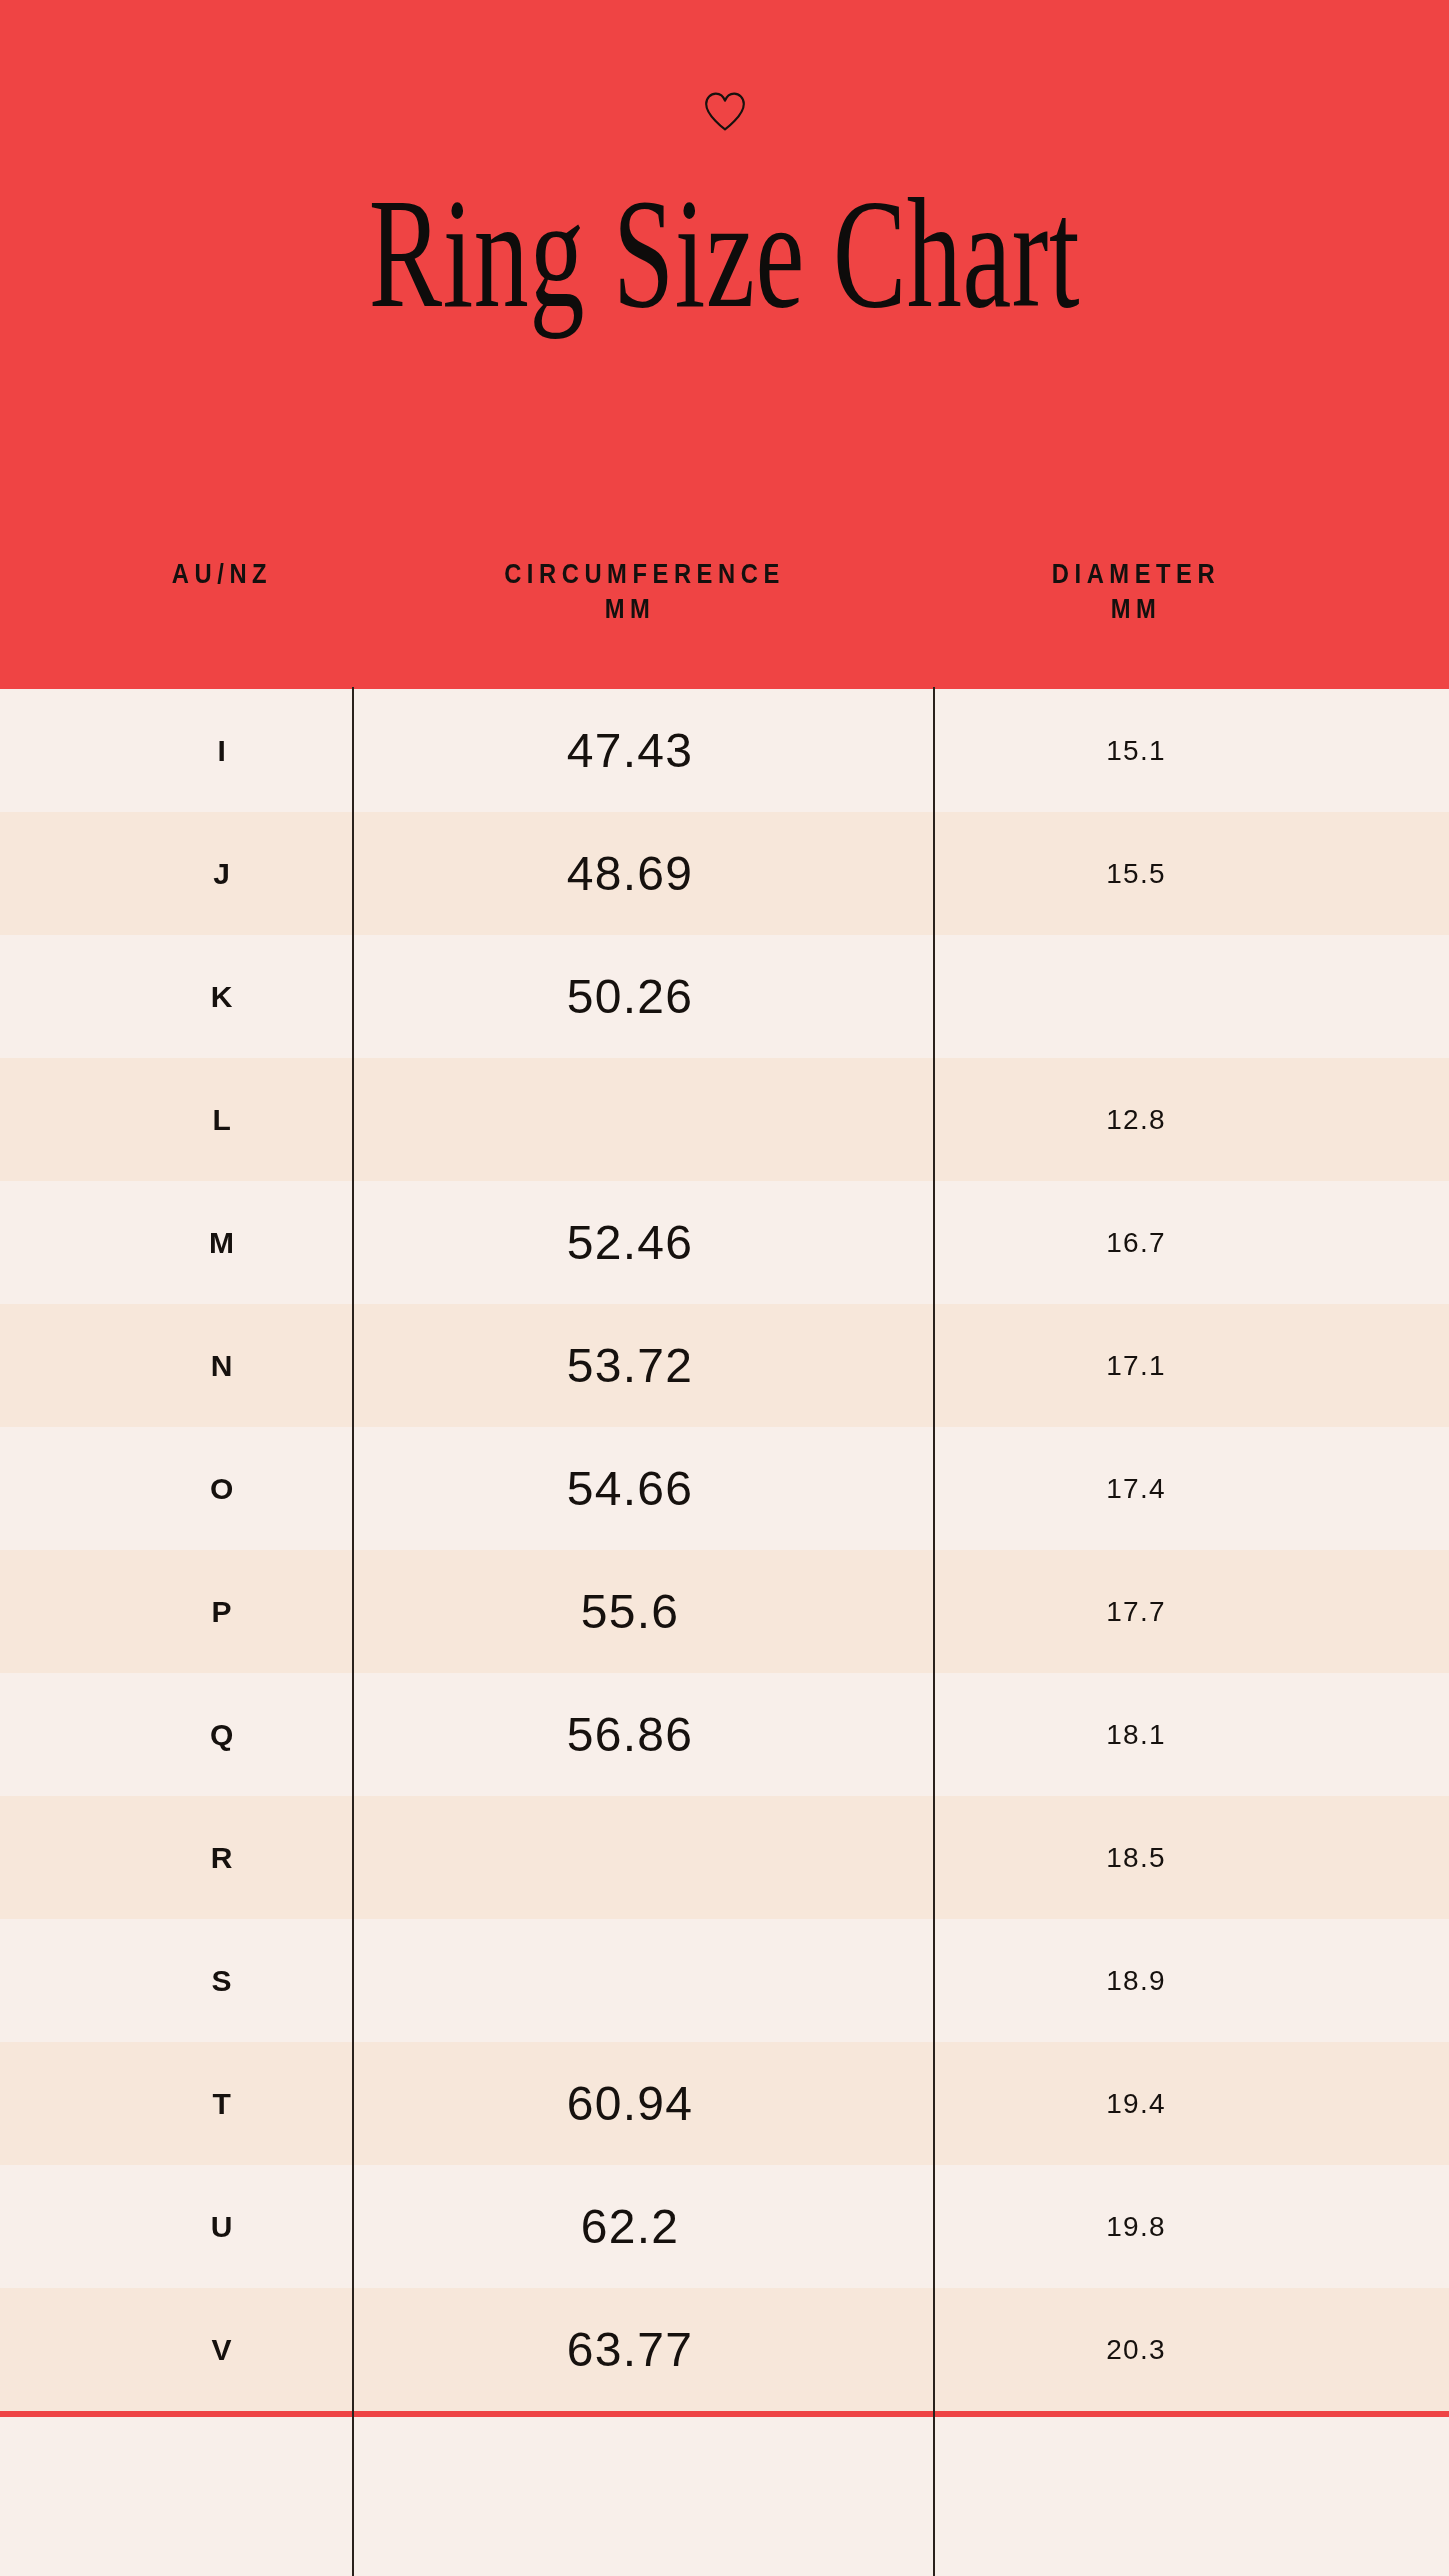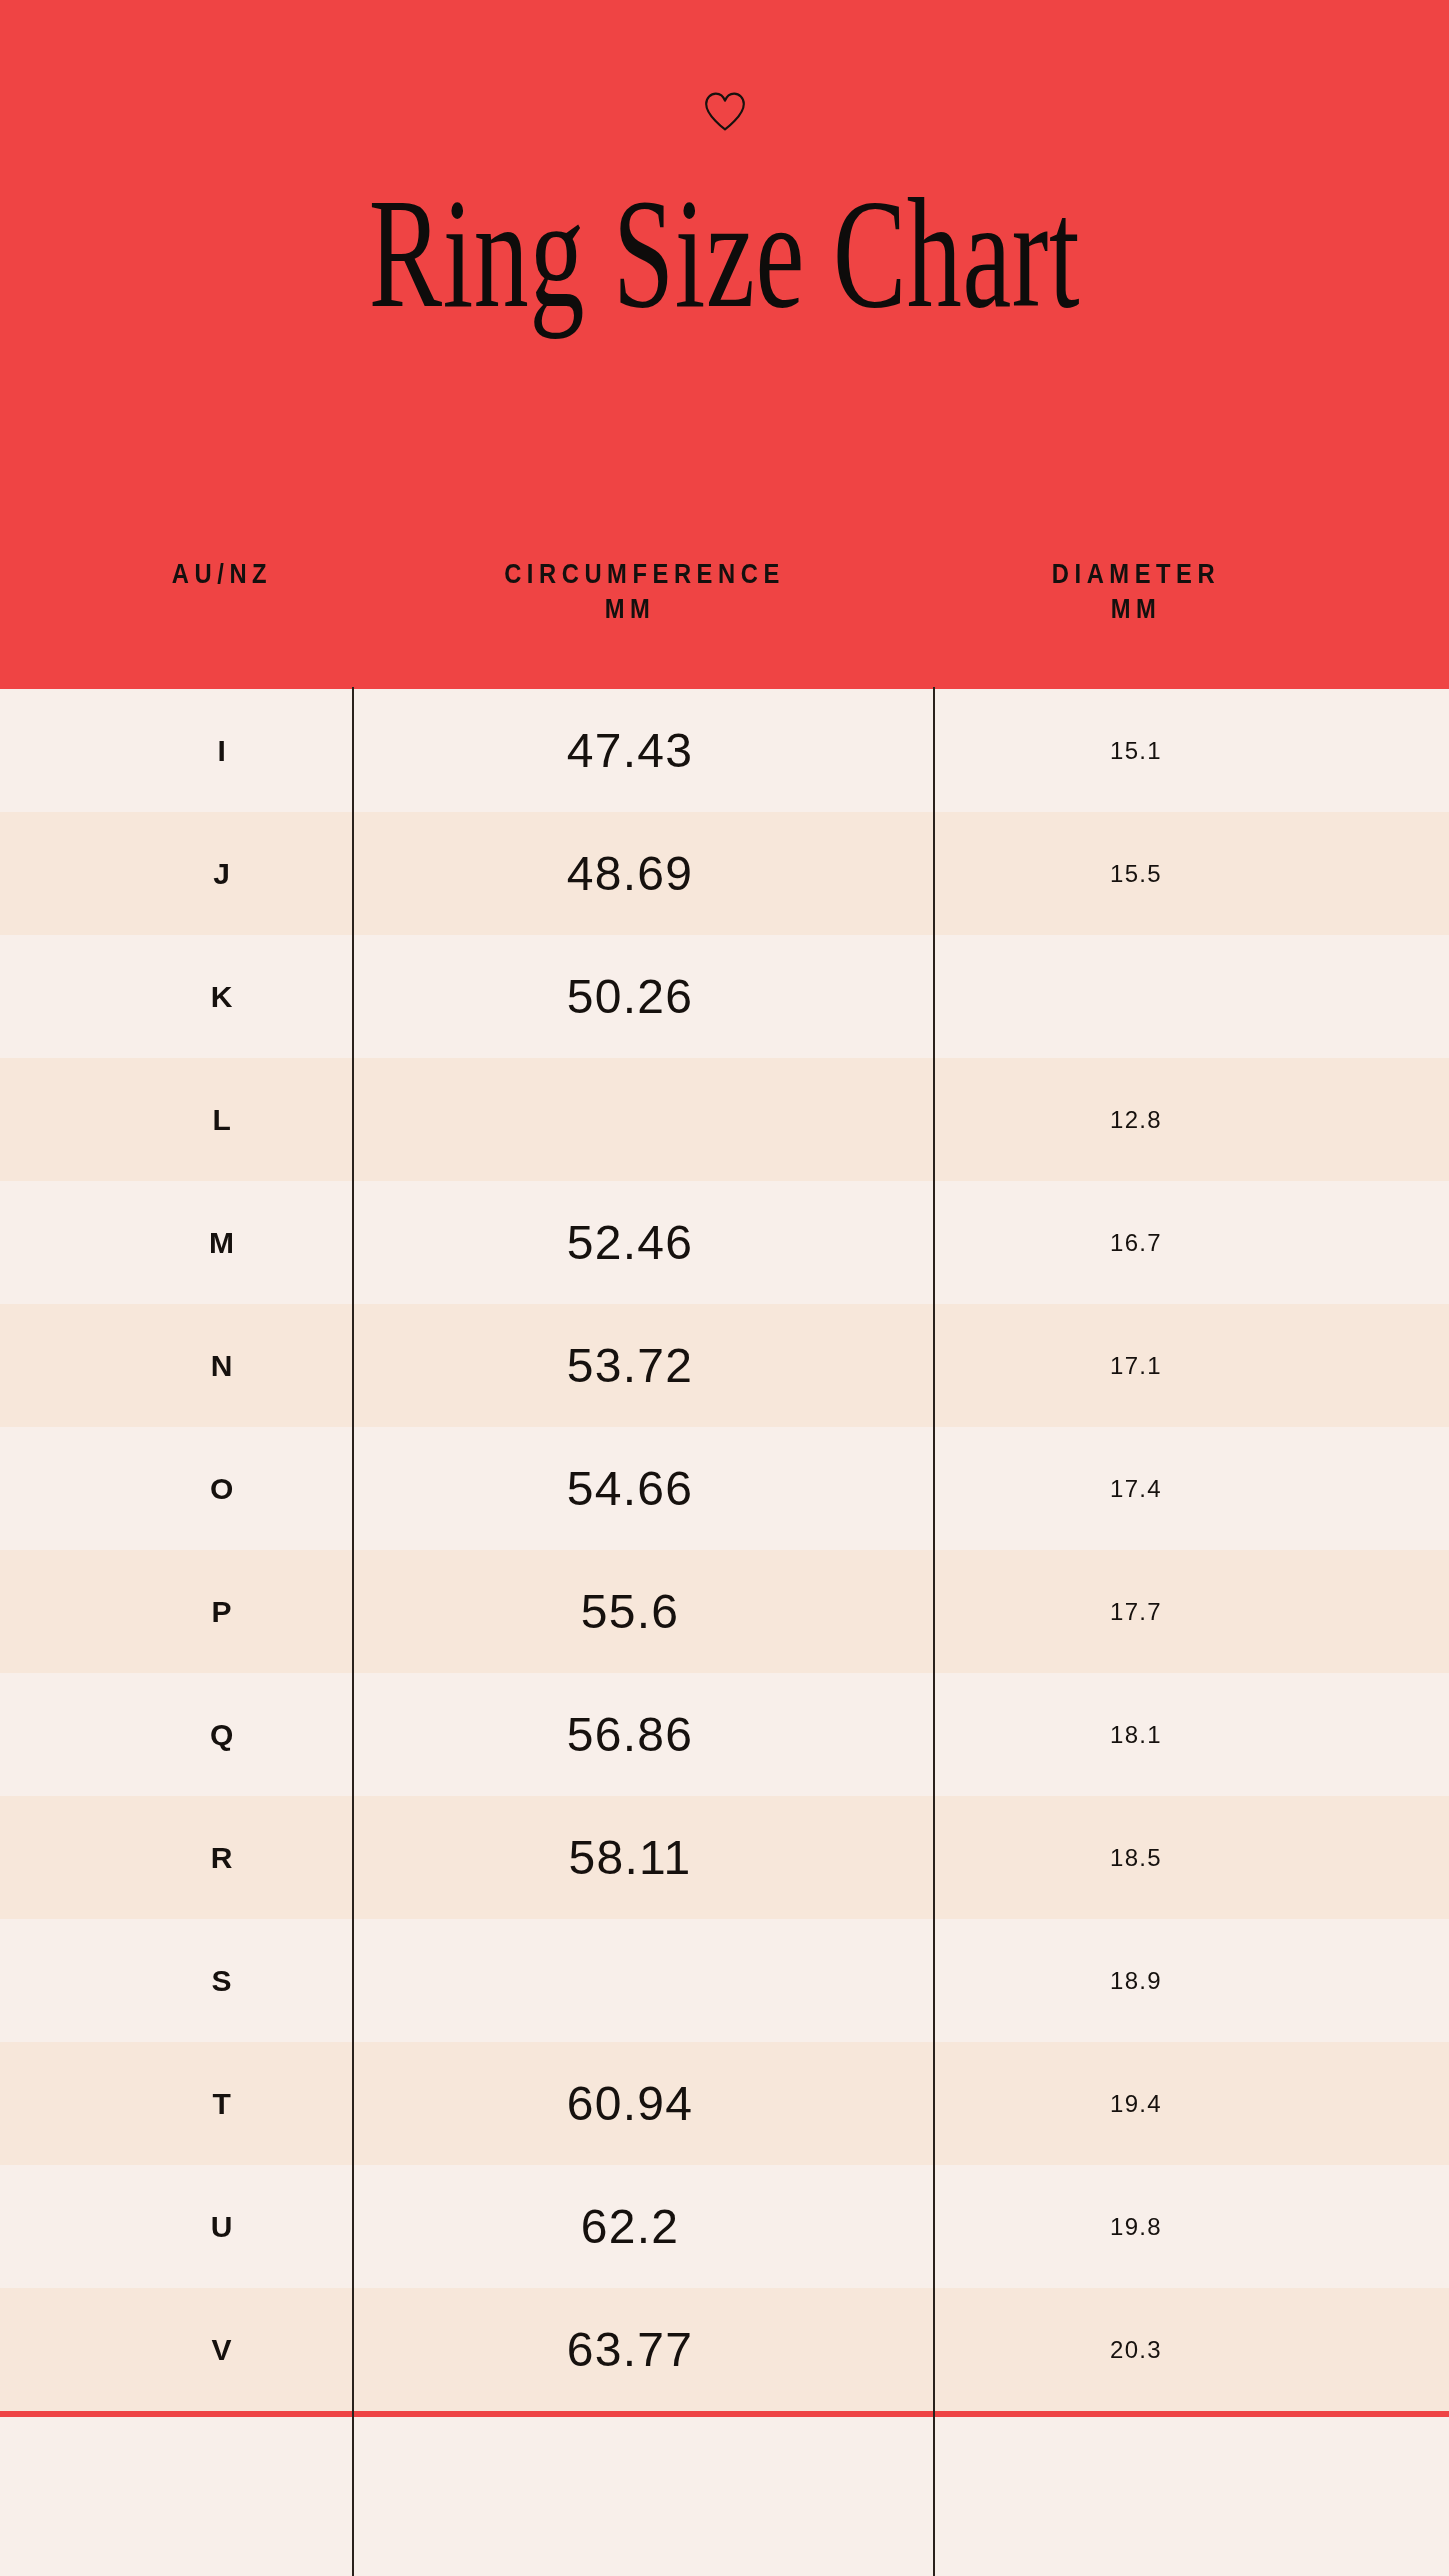--- a/index.html
+++ b/index.html
@@ -129,21 +129,21 @@
     font-family: "Liberation Sans", sans-serif;
     font-weight: 300;
     font-size: 48px;
     letter-spacing: 1.3px;
   }
   .cell-diam {
     left: 1002px;
     width: 268px;
     font-family: "Liberation Sans", sans-serif;
     font-weight: 300;
-    font-size: 24px;
+    font-size: 28px;
     letter-spacing: 1.3px;
   }
 
   
   .vrule {
     position: absolute;
     top: 687px;
     width: 1.8px;
     height: 1889px;
     background: #2A211C;
@@ -230,21 +230,20 @@
         <div class="cell cell-circ">55.6</div>
         <div class="cell cell-diam">17.7</div>
       </div>
       <div class="row">
         <div class="cell cell-size">Q</div>
         <div class="cell cell-circ">56.86</div>
         <div class="cell cell-diam">18.1</div>
       </div>
       <div class="row alt">
         <div class="cell cell-size">R</div>
-        <div class="cell cell-circ">58.11</div>
         <div class="cell cell-diam">18.5</div>
       </div>
       <div class="row">
         <div class="cell cell-size">S</div>
         <div class="cell cell-diam">18.9</div>
       </div>
       <div class="row alt">
         <div class="cell cell-size">T</div>
         <div class="cell cell-circ">60.94</div>
         <div class="cell cell-diam">19.4</div>

